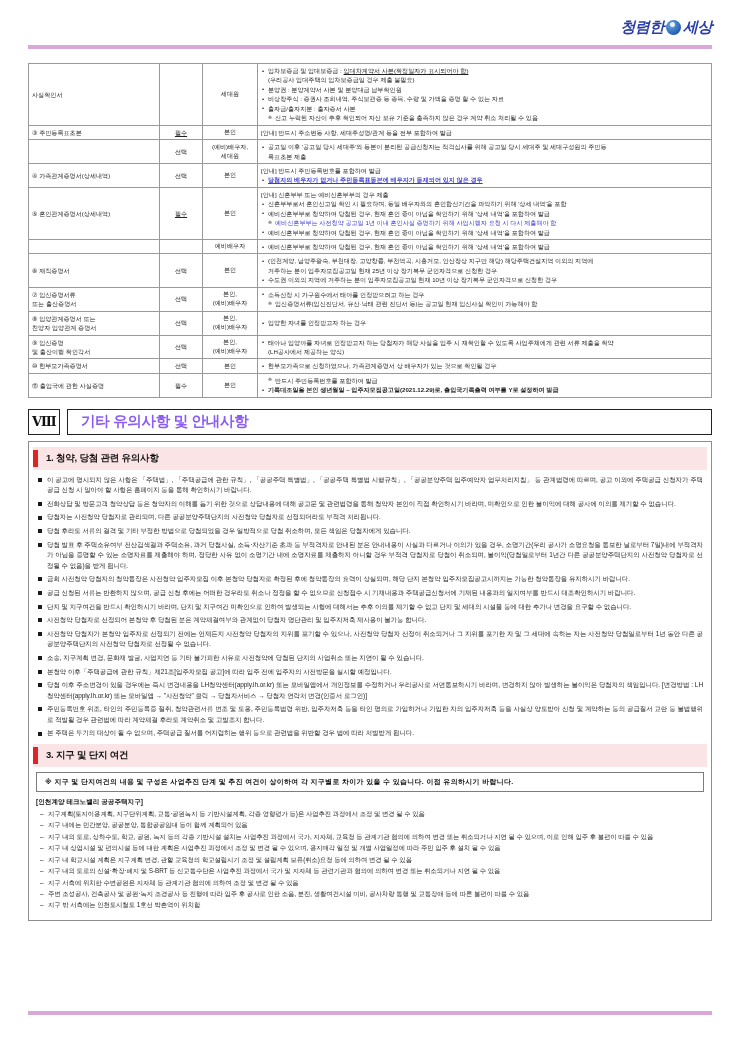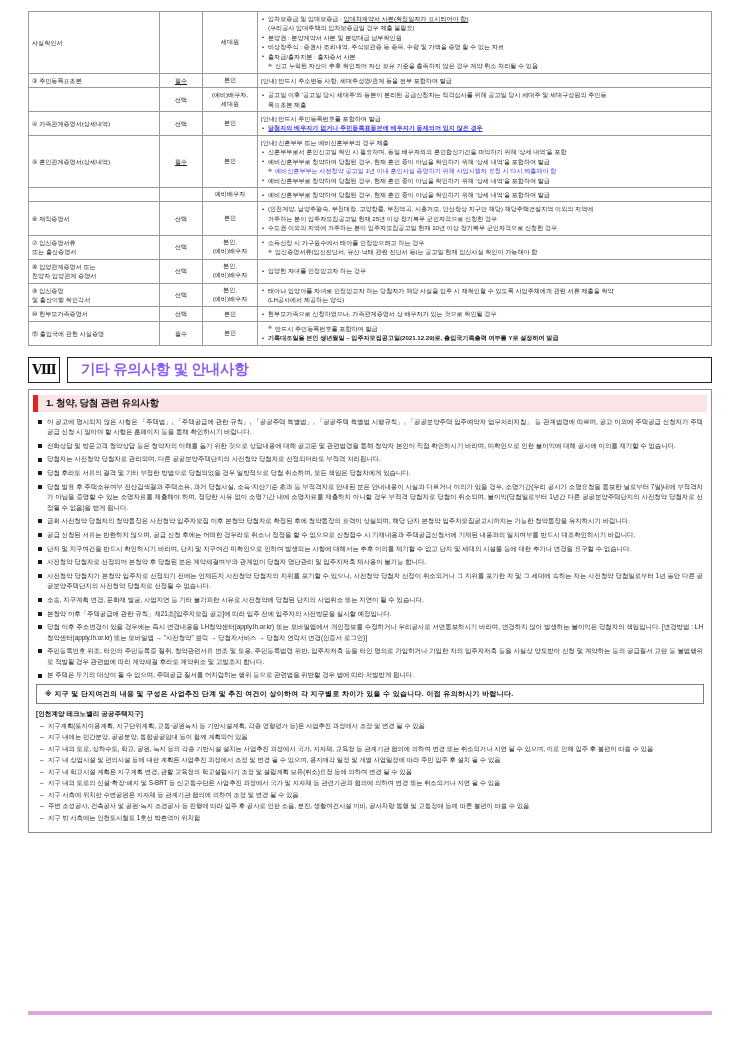--- a/index.html
+++ b/index.html
@@ -161,21 +161,21 @@
     border: 0.8px solid #8d8d8d;
     padding: 0 0 6px 0;
     box-sizing: border-box;
   }
 
   
   .sub-header {
     background: #fbe4e6;
     display: flex;
     align-items: center;
-    height: 17px;
+    height: 23px;
     margin: 5px 4px 5px 4px;
   }
   .sub-header .bar {
     width: 5px;
     height: 17px;
     background: #e02424;
     flex: 0 0 auto;
   }
   .sub-header .lbl {
     font-size: 9.5px;
@@ -259,20 +259,28 @@
     font-size: 8px;
     color: #333;
     letter-spacing: 1px;
   }
 </style>
 </head>
 <body>
 
 <div class="page">
 
+  <div class="header">
+    <div class="logo">
+      <span class="logo-text-a">청렴한</span>
+      <span class="logo-mark"></span>
+      <span class="logo-text-b">세상</span>
+    </div>
+    <div class="top-rule"></div>
+  </div>
 
   <div class="doc-table-wrap">
     <table class="doc-table">
       <tbody id="doc-table-body">
           <tr>
             <td class="c-name"><span class="nm">사실확인서</span></td>
             <td class="c-req"></td>
             <td class="c-who">세대원</td>
             <td class="c-detail">
               <div class="lines">
@@ -436,20 +444,24 @@
           <div class="para">사전청약 당첨자로 선정되어 본청약 후 당첨된 분은 계약체결여부와 관계없이 당첨자 명단관리 및 입주자저축 재사용이 불가능 합니다.</div>
           <div class="para">사전청약 당첨자가 본청약 입주자로 선정되기 전에는 언제든지 사전청약 당첨자의 지위를 포기할 수 있으나, 사전청약 당첨자 선정이 취소되거나 그 지위를 포기한 자 및 그 세대에 속하는 자는 사전청약 당첨일로부터 1년 동안 다른 공공분양주택단지의 사전청약 당첨자로 선정될 수 없습니다.</div>
           <div class="para">소송, 지구계획 변경, 문화재 발굴, 사업지연 등 기타 불가피한 사유로 사전청약에 당첨된 단지의 사업취소 또는 지연이 될 수 있습니다.</div>
           <div class="para">본청약 이후「주택공급에 관한 규칙」제21조[입주자모집 공고]에 따라 입주 전에 입주자의 사전방문을 실시할 예정입니다.</div>
           <div class="para">당첨 이후 주소변경이 있을 경우에는 즉시 변경내용을 LH청약센터(apply.lh.or.kr) 또는 모바일앱에서 개인정보를 수정하거나 우리공사로 서면통보하시기 바라며, 변경하지 않아 발생하는 불이익은 당첨자의 책임입니다. [변경방법 : LH청약센터(apply.lh.or.kr) 또는 모바일앱 → "사전청약" 클릭 → 당첨자서비스 → 당첨자 연락처 변경(인증서 로그인)]</div>
         </div>
         <div class="para-list">
           <div class="para">주민등록번호 위조, 타인의 주민등록증 절취, 청약관련서류 변조 및 도용, 주민등록법령 위반, 입주자저축 등을 타인 명의로 가입하거나 가입한 자의 입주자저축 등을 사실상 양도받아 신청 및 계약하는 등의 공급질서 교란 등 불법행위로 적발될 경우 관련법에 따라 계약체결 후라도 계약취소 및 고발조치 합니다.</div>
           <div class="para">본 주택은 투기의 대상이 될 수 없으며, 주택공급 질서를 어지럽히는 행위 등으로 관련법을 위반할 경우 법에 따라 처벌받게 됩니다.</div>
         </div>
+        <div class="sub-header">
+          <span class="bar"></span>
+          <span class="lbl">3. 지구 및 단지 여건</span>
+        </div>
         <div class="notice-box">※ 지구 및 단지여건의 내용 및 구성은 사업추진 단계 및 추진 여건이 상이하여 각 지구별로 차이가 있을 수 있습니다. 이점 유의하시기 바랍니다.</div>
         <div class="district-title">[인천계양 테크노밸리 공공주택지구]</div>
         <div class="dash-list">
           <div class="dash">지구계획(토지이용계획, 지구단위계획, 교통·공원녹지 등 기반시설계획, 각종 영향평가 등)은 사업추진 과정에서 조정 및 변경 될 수 있음</div>
           <div class="dash">지구 내에는 민간분양, 공공분양, 통합공공임대 등이 함께 계획되어 있음</div>
           <div class="dash">지구 내외 도로, 상하수도, 학교, 공원, 녹지 등의 각종 기반시설 설치는 사업추진 과정에서 국가, 지자체, 교육청 등 관계기관 협의에 의하여 변경 또는 취소되거나 지연 될 수 있으며, 이로 인해 입주 후 불편이 따를 수 있음</div>
           <div class="dash">지구 내 상업시설 및 편의시설 등에 대한 계획은 사업추진 과정에서 조정 및 변경 될 수 있으며, 용지매각 일정 및 개별 사업일정에 따라 주민 입주 후 설치 될 수 있음</div>
           <div class="dash">지구 내 학교시설 계획은 지구계획 변경, 관할 교육청의 학교설립시기 조정 및 설립계획 보류(취소)요청 등에 의하여 변경 될 수 있음</div>
           <div class="dash">지구 내외 도로의 신설·확장·폐지 및 S-BRT 등 신교통수단은 사업추진 과정에서 국가 및 지자체 등 관련기관과 협의에 의하여 변경 또는 취소되거나 지연 될 수 있음</div>
           <div class="dash">지구 서측에 위치한 수변공원은 지자체 등 관계기관 협의에 의하여 조정 및 변경 될 수 있음</div>

